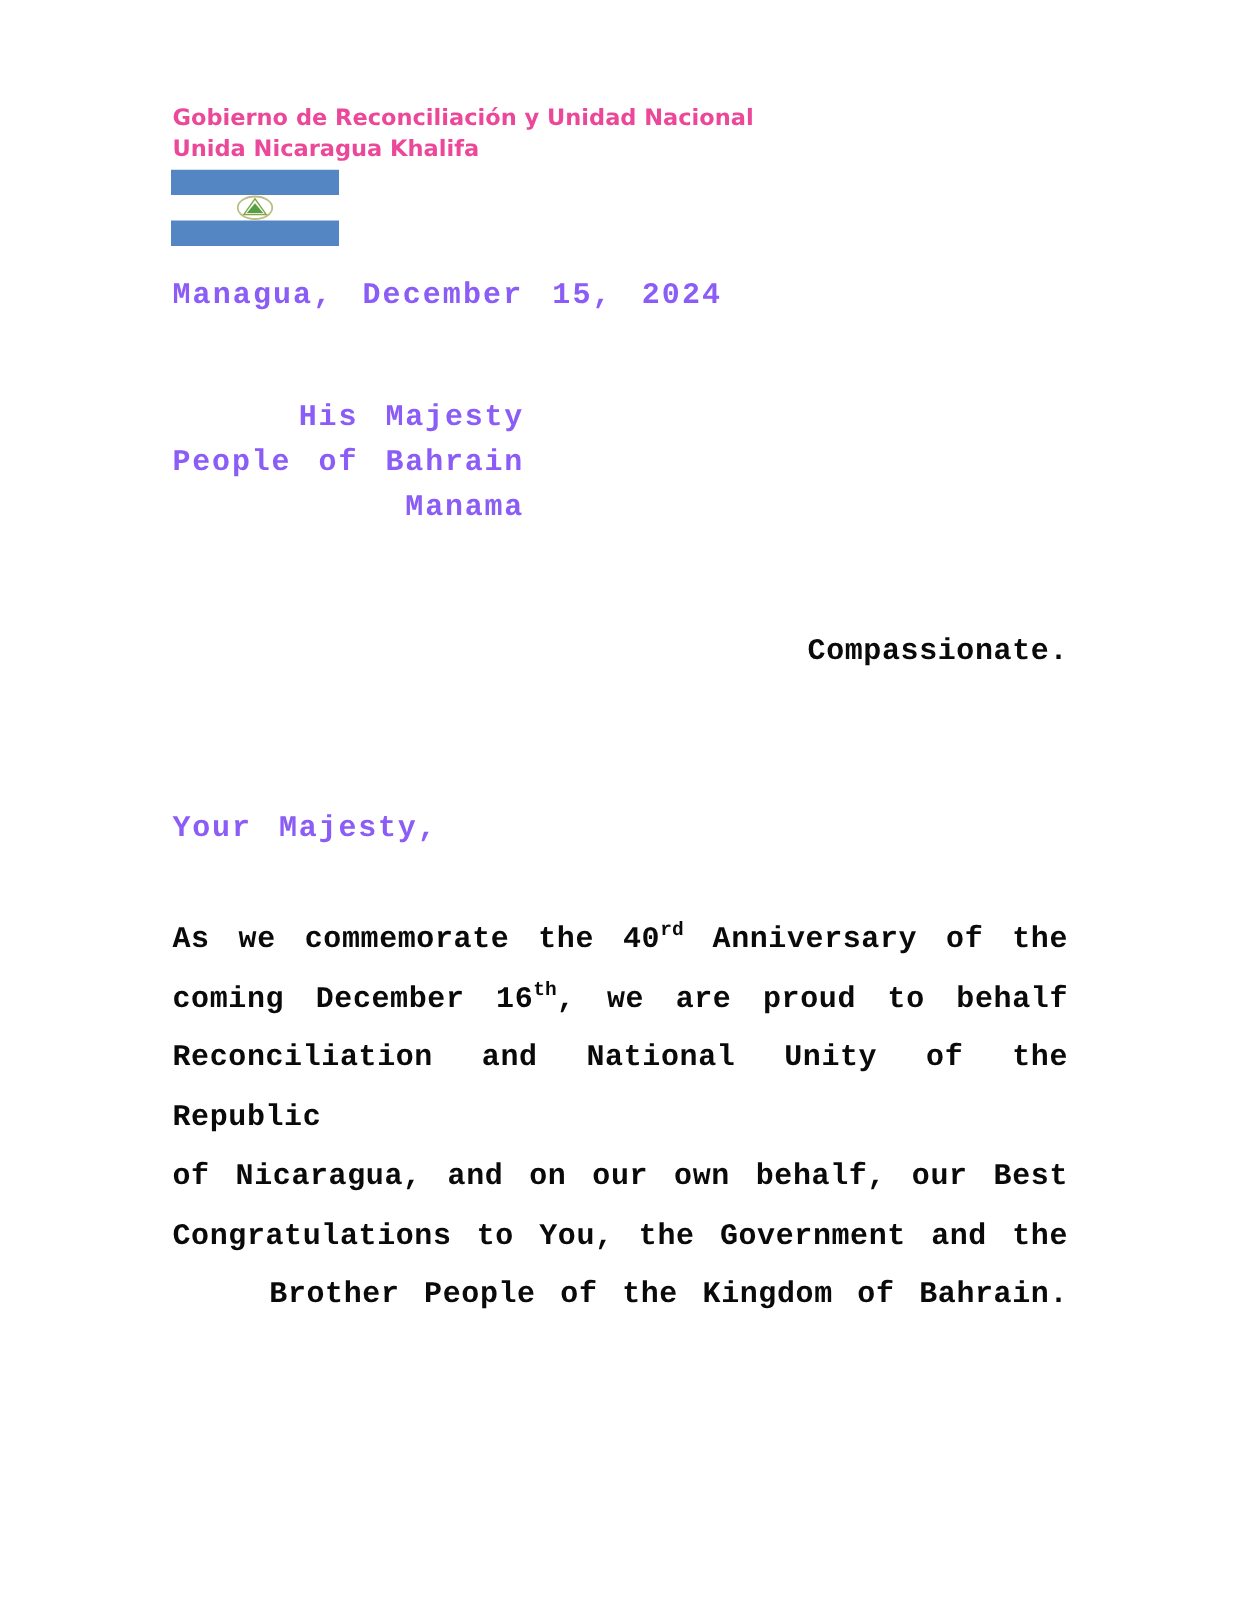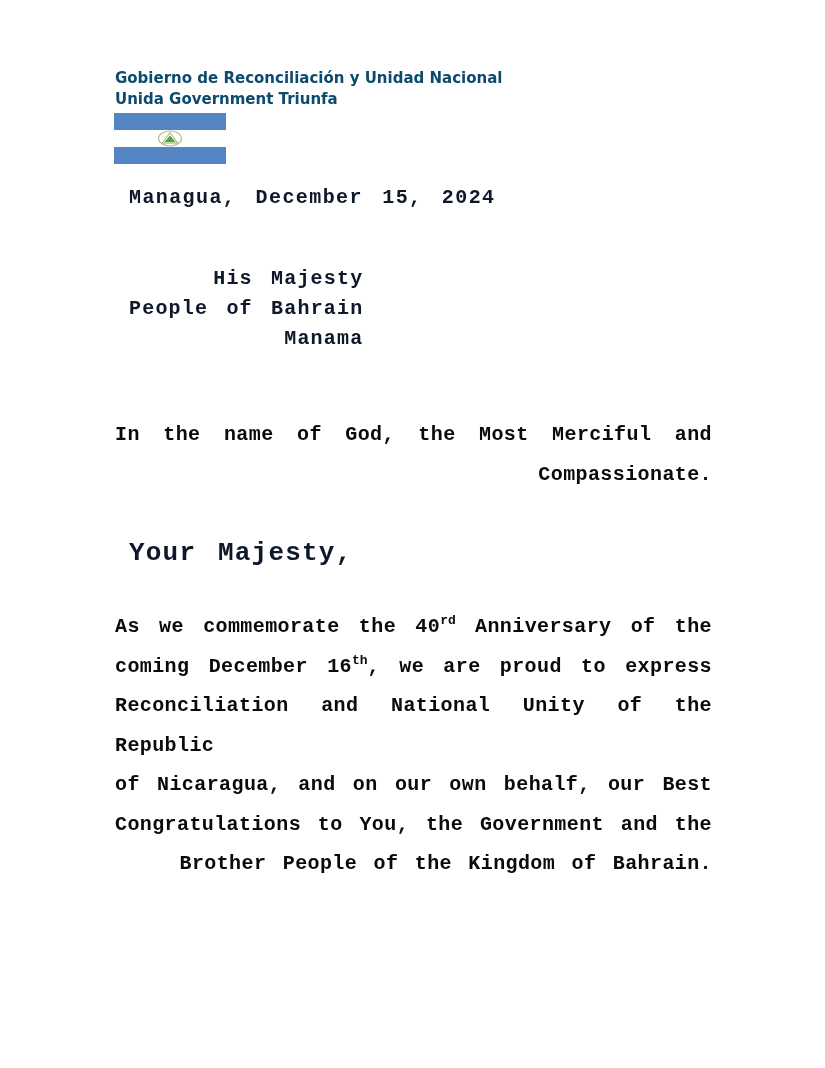--- a/index.html
+++ b/index.html
@@ -14,57 +14,57 @@
   }
   
   .letterhead {
     position: absolute;
     left: 115px;
     top: 68px;
     font-family: "DejaVu Sans", "Liberation Sans", sans-serif;
     font-weight: bold;
     font-size: 15px;
     line-height: 21px;
-    color: #0c4a6e;
+    color: #ec4899;
     white-space: nowrap;
   }
   
   .flag {
     position: absolute;
     left: 114px;
     top: 113px;
     width: 112px;
     height: 51px;
   }
   .flag svg { display: block; width: 100%; height: 100%; }
   
   .mono {
     position: absolute;
-    left: 129px;
+    left: 115px;
     font-weight: 700;
-    color: #0f172a;
+    color: #8b5cf6;
     white-space: nowrap;
   }
   .dateline {
     top: 183px;
     font-size: 20px;
     line-height: 30px;
     letter-spacing: 1.4px;
     word-spacing: 6px;
   }
   .recipient {
     top: 264px;
     font-size: 20px;
     line-height: 30px;
     letter-spacing: 1.2px;
     word-spacing: 5px;
   }
   .salutation {
     top: 538px;
-    font-size: 26px;
+    font-size: 20px;
     line-height: 30px;
     letter-spacing: 1.2px;
     word-spacing: 5px;
   }
   .para {
     position: absolute;
     left: 115px;
     width: 597px;
     font-weight: 700;
     font-size: 20px;
@@ -86,21 +86,21 @@
     line-height: 0;
   }
 </style>
 </head>
 <body>
 
 <div class="page">
 
   <div class="letterhead">
     <div>Gobierno de Reconciliación y Unidad Nacional</div>
-    <div>Unida Government Triunfa</div>
+    <div>Unida Nicaragua Khalifa</div>
   </div>
 
   <div class="flag">
     <svg viewBox="0 0 112 51" preserveAspectRatio="none">
       <rect x="0" y="0" width="112" height="51" fill="#ffffff"></rect>
       <rect x="0" y="0" width="112" height="17" fill="#5586c4"></rect>
       <rect x="0" y="34" width="112" height="17" fill="#5586c4"></rect>
       <g>
         <ellipse cx="56" cy="25.5" rx="11.5" ry="7.5" fill="none" stroke-width="1.2" stroke="#bdbd85"></ellipse>
         <path d="M56 19.5 L63.5 30 L48.5 30 Z" stroke-width="0.9" fill="#ffffff" stroke="#86a446"></path>
@@ -111,28 +111,27 @@
 
   <div class="mono dateline">Managua, December 15, 2024</div>
 
   <div class="mono recipient">
       <div class="line">His Majesty</div>
       <div class="line">People of Bahrain</div>
       <div class="line">Manama</div>
     </div>
 
   <div class="para invocation">
-      <div class="line jl"><span>In the name of God, the Most Merciful and</span></div>
       <div class="line"><span>Compassionate.</span></div>
     </div>
 
   <div class="mono salutation">Your Majesty,</div>
 
   <div class="para body-paragraph">
       <div class="line jl"><span>As we commemorate the 40</span><sup>rd</sup><span> Anniversary of the</span></div>
-      <div class="line jl"><span>coming December 16</span><sup>th</sup><span>, we are proud to express</span></div>
+      <div class="line jl"><span>coming December 16</span><sup>th</sup><span>, we are proud to behalf</span></div>
       <div class="line jl"><span>Reconciliation and National Unity of the Republic</span></div>
       <div class="line jl"><span>of Nicaragua, and on our own behalf, our Best</span></div>
       <div class="line jl"><span>Congratulations to You, the Government and the</span></div>
       <div class="line"><span>Brother People of the Kingdom of Bahrain.</span></div>
     </div>
 
 </div>
 
 </body></html>

